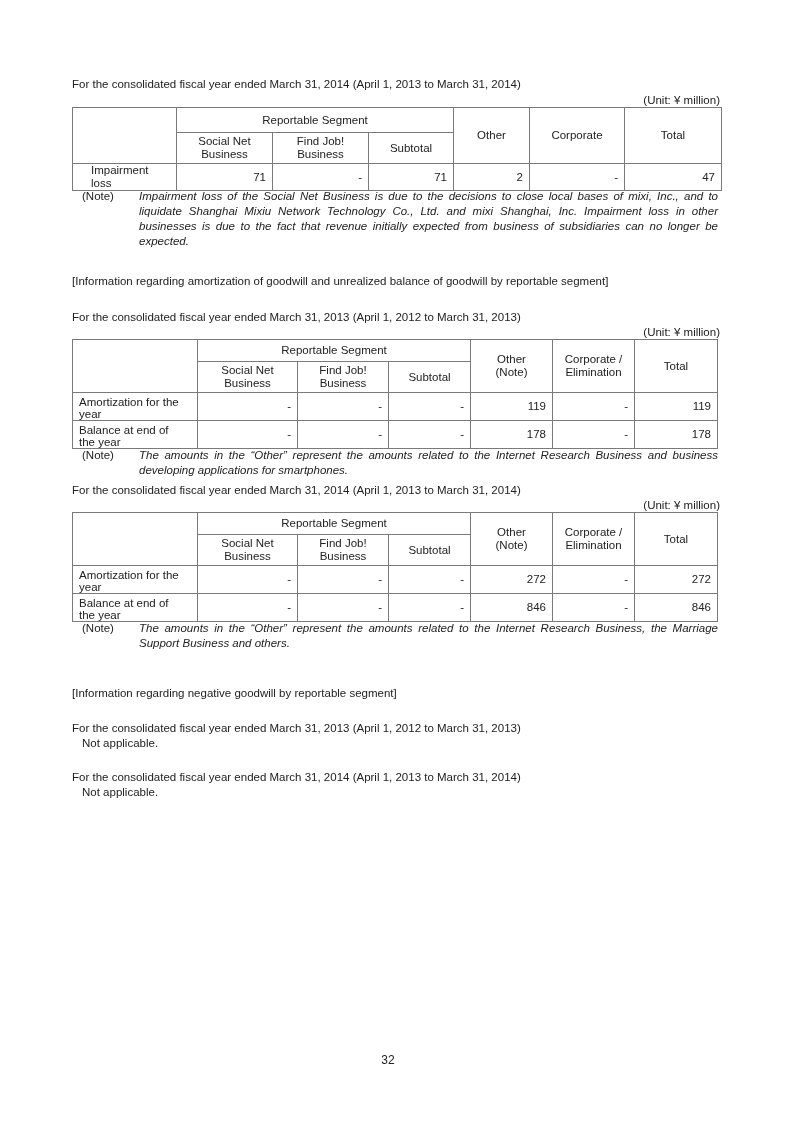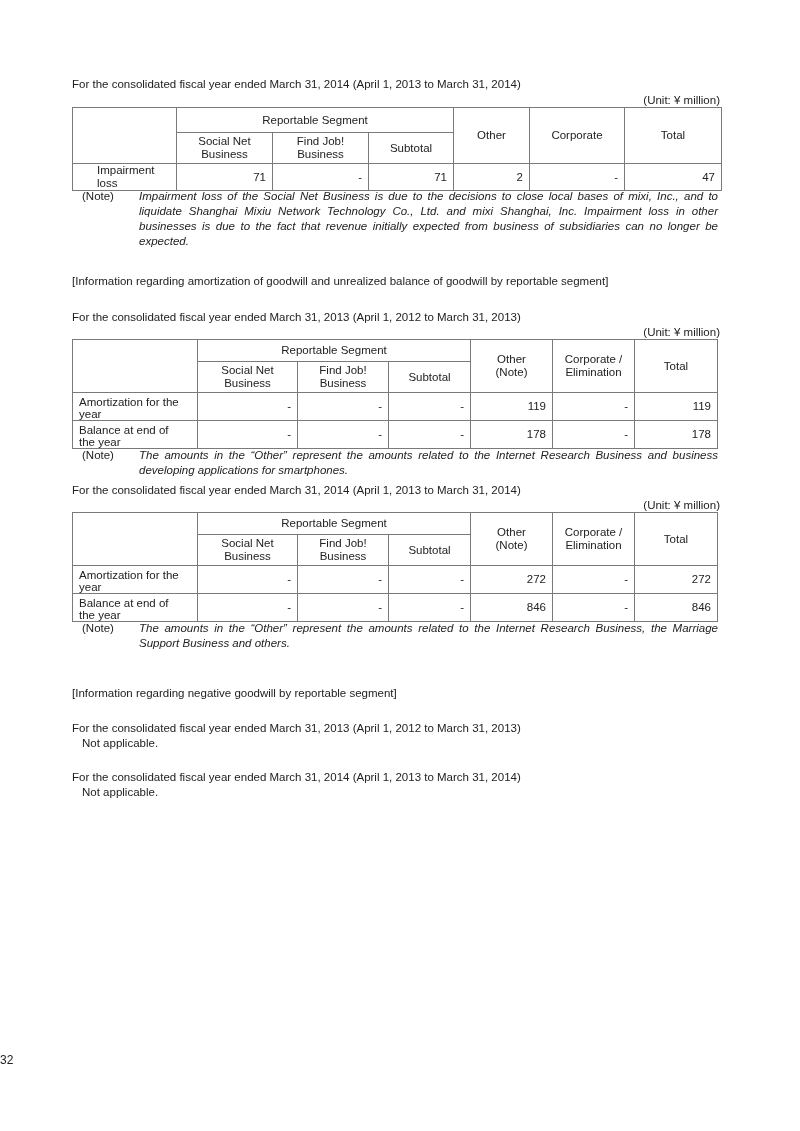--- a/index.html
+++ b/index.html
@@ -13,28 +13,28 @@
   table.seg {
     position: absolute; border-collapse: collapse; table-layout: fixed;
     font-size: 11.5px; color: #222;
   }
   table.seg td {
     border: 1px solid #7a7a7a; padding: 0 5px; line-height: 13px;
     vertical-align: middle; overflow: hidden;
   }
   table.seg td.c { text-align: center; }
   table.seg td.r { text-align: right; padding-right: 6px; }
-  table.seg td.l { text-align: left; padding-left: 24px; }
+  table.seg td.l { text-align: left; padding-left: 18px; }
   table.seg td.rowlabel { text-align: left; padding-left: 6px; line-height: 12px; vertical-align: top; padding-top: 3px; }
   .note {
     position: absolute; line-height: 15px; font-size: 11.5px;
   }
   .note .tag { position: absolute; left: 0; top: 0; }
   .note .body { position: absolute; left: 57px; top: 0; text-align: justify; text-align-last: left; font-style: italic; }
-  .pagenum { position: absolute; left: 0; width: 776px; top: 1053px; font-size: 12px; }
+  .pagenum { position: absolute; left: 0; width: 776px; text-align: center; top: 1053px; font-size: 12px; }
 </style>
 </head>
 <body>
 
 <div class="abs" style="left:72px; top:77px;">For the consolidated fiscal year ended March 31, 2014 (April 1, 2013 to March 31, 2014)</div>
 <div class="abs unit" style="left:560px; width:160px; top:93px;">(Unit: ¥ million)</div>
 
 <table class="seg" style="left:72px; top:107px; width:649px;">
   <colgroup>
     <col style="width:104px">

